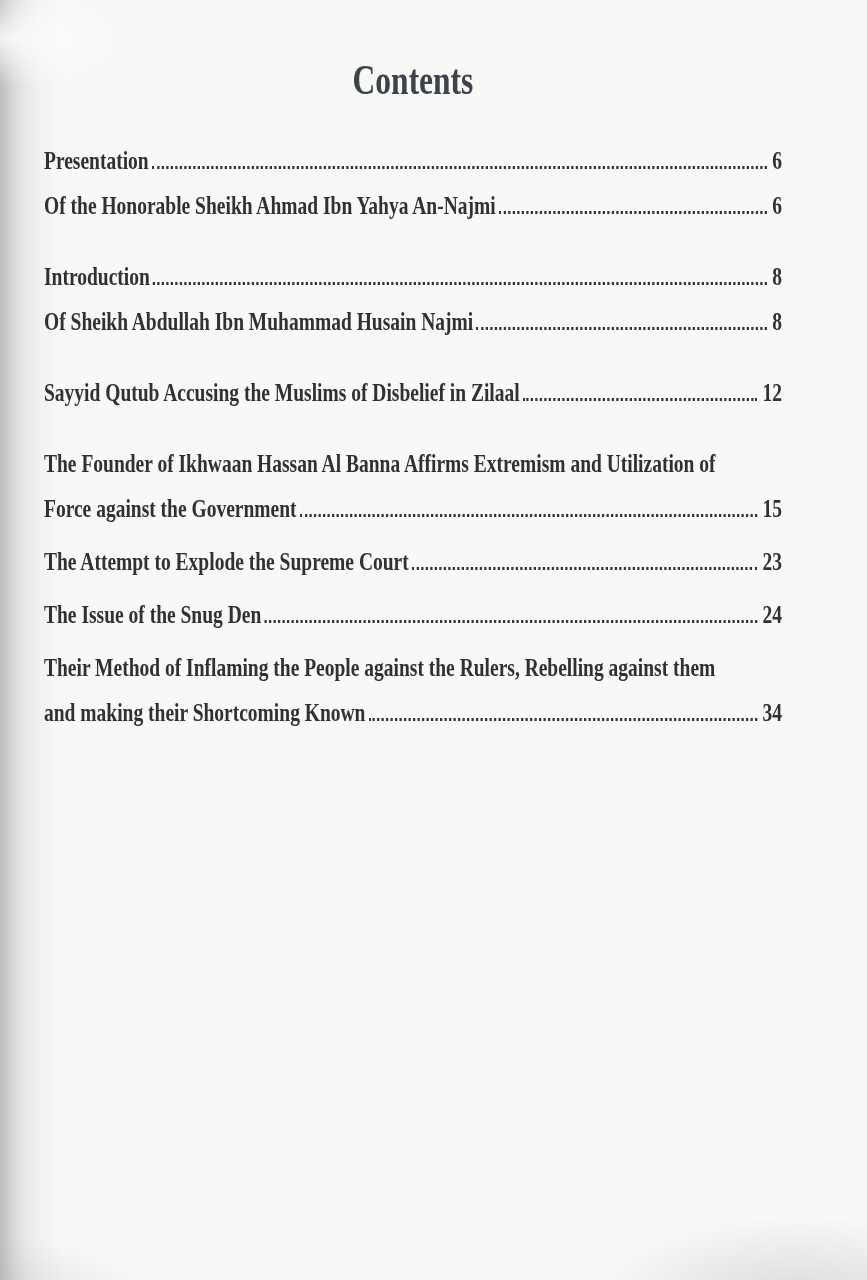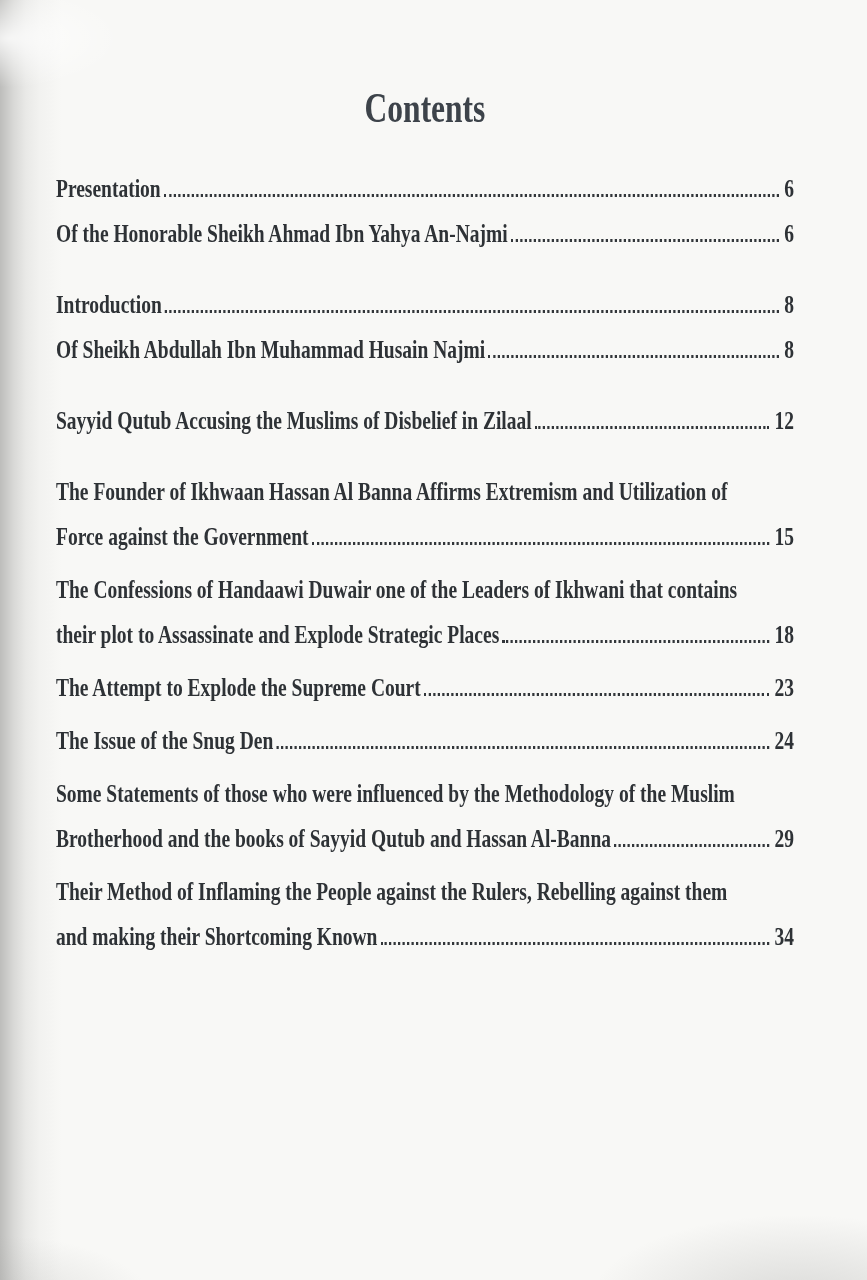--- a/index.html
+++ b/index.html
@@ -11,24 +11,23 @@
     font-family: "Liberation Serif", "DejaVu Serif", serif;
     background-color: #f8f8f6;
     background-image:
       radial-gradient(ellipse 300px 130px at 92% 102%, rgba(165,165,163,0.38), rgba(165,165,163,0) 70%),
       radial-gradient(ellipse 220px 100px at 0% 102%, rgba(160,160,158,0.28), rgba(160,160,158,0) 70%),
       radial-gradient(ellipse 160px 70px at 1% 3%, rgba(255,255,255,0.8), rgba(255,255,255,0) 70%),
       linear-gradient(90deg, #bdbdbb 0px, #cbcbc9 7px, #d9d9d7 14px, #e9e9e7 26px, #f2f2f0 40px, #f8f8f6 62px);
   }
   .content {
     position: absolute;
-    left: 56px;
+    left: 44px;
     top: 56px;
     width: 740px;
-    margin-top: 28px;
   }
   .doc-title {
     width: 984px;
     transform: scaleX(0.75);
     transform-origin: left top;
     text-align: center;
     font-size: 42px;
     line-height: 48px;
     font-weight: 700;
     color: #3d434a;
@@ -106,50 +105,30 @@
           <span class="text">The Founder of Ikhwaan Hassan Al Banna Affirms Extremism and Utilization of</span>
         </div>
         <div class="line">
           <span class="text">Force against the Government</span>
           <span class="dots"></span>
           <span class="pagenum">15</span>
         </div>
       </div>
       <div class="entry">
         <div class="line">
-          <span class="text">The Confessions of Handaawi Duwair one of the Leaders of Ikhwani that contains</span>
-        </div>
-        <div class="line">
-          <span class="text">their plot to Assassinate and Explode Strategic Places</span>
-          <span class="dots"></span>
-          <span class="pagenum">18</span>
-        </div>
-      </div>
-      <div class="entry">
-        <div class="line">
           <span class="text">The Attempt to Explode the Supreme Court</span>
           <span class="dots"></span>
           <span class="pagenum">23</span>
         </div>
       </div>
       <div class="entry">
         <div class="line">
           <span class="text">The Issue of the Snug Den</span>
           <span class="dots"></span>
           <span class="pagenum">24</span>
-        </div>
-      </div>
-      <div class="entry">
-        <div class="line">
-          <span class="text">Some Statements of those who were influenced by the Methodology of the Muslim</span>
-        </div>
-        <div class="line">
-          <span class="text">Brotherhood and the books of Sayyid Qutub and Hassan Al-Banna</span>
-          <span class="dots"></span>
-          <span class="pagenum">29</span>
         </div>
       </div>
       <div class="entry">
         <div class="line">
           <span class="text">Their Method of Inflaming the People against the Rulers, Rebelling against them</span>
         </div>
         <div class="line">
           <span class="text">and making their Shortcoming Known</span>
           <span class="dots"></span>
           <span class="pagenum">34</span>

